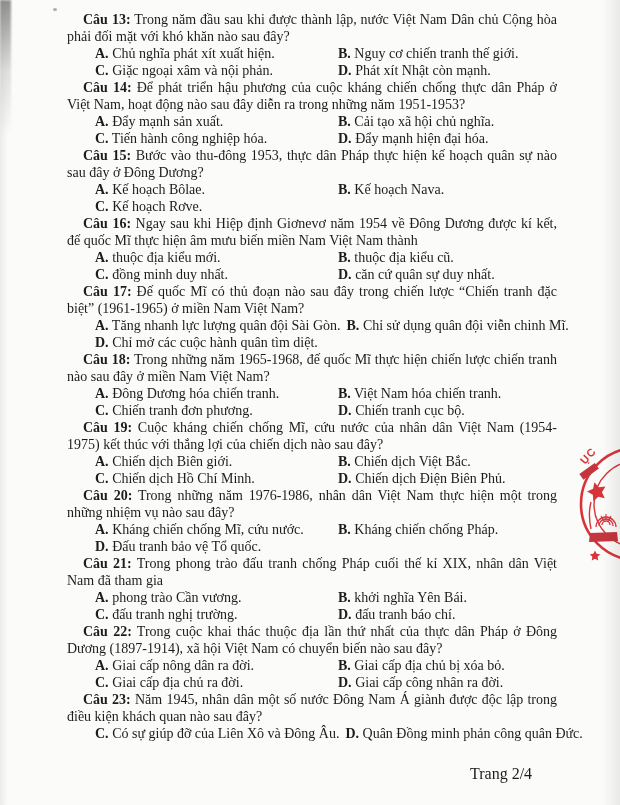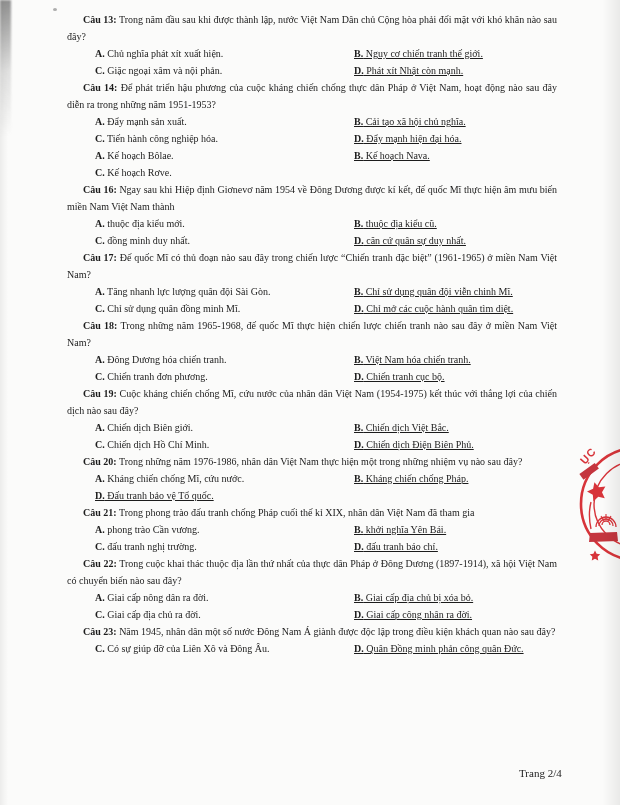--- a/index.html
+++ b/index.html
@@ -28,31 +28,31 @@
     background:linear-gradient(to right, rgba(0,0,0,0), rgba(0,0,0,.07));
     pointer-events:none;
   }
   .speck {
     position:absolute; left:53px; top:8px; width:4px; height:3px;
     background:rgba(110,110,110,.55); border-radius:50%;
   }
   
   .content {
     position:absolute; left:67px; top:11px; width:490px;
-    font-size:10px; line-height:17px;
+    font-size:14px; line-height:17px;
   }
   .qtext { margin:0; text-align:justify; text-indent:16px; }
   .qlabel { font-weight:bold; }
   .opt-row { display:flex; padding-left:28px; }
   .opt b { font-weight:bold; }
-  .col1 { flex:0 0 auto; min-width:237px; white-space:nowrap; padding-right:22px; }
-  .col2 { white-space:nowrap;text-decoration:underline; }
+  .col1 { flex:0 0 auto; min-width:237px; white-space:nowrap; padding-right:6px; }
+  .col2 { white-space:nowrap; }
   .footer {
-    position:absolute; left:519px; top:765px;
-    font-size:11px; line-height:17px;
+    position:absolute; left:470px; top:765px;
+    font-size:16px; line-height:17px;
   }
   
   .stamp {
     position:absolute; left:577px; top:442px; width:43px; height:126px;
     mix-blend-mode:multiply; opacity:.92;
     pointer-events:none;
   }
   .stamp text {
     font-family:"Liberation Sans","DejaVu Sans",sans-serif;
     font-weight:bold; font-size:11px; letter-spacing:1px;
@@ -84,20 +84,21 @@
         <div class="opt-row">
           <span class="opt col1"><b>A.</b> Đẩy mạnh sản xuất.</span>
           <span class="opt col2"><b>B.</b> Cải tạo xã hội chủ nghĩa.</span>
         </div>
         <div class="opt-row">
           <span class="opt col1"><b>C.</b> Tiến hành công nghiệp hóa.</span>
           <span class="opt col2"><b>D.</b> Đẩy mạnh hiện đại hóa.</span>
         </div>
       </div>
       <div class="question">
+        <p class="qtext"><b class="qlabel">Câu 15:</b> Bước vào thu-đông 1953, thực dân Pháp thực hiện kế hoạch quân sự nào sau đây ở Đông Dương?</p>
         <div class="opt-row">
           <span class="opt col1"><b>A.</b> Kế hoạch Bôlae.</span>
           <span class="opt col2"><b>B.</b> Kế hoạch Nava.</span>
         </div>
         <div class="opt-row">
           <span class="opt col1"><b>C.</b> Kế hoạch Rơve.</span>
         </div>
       </div>
       <div class="question">
         <p class="qtext"><b class="qlabel">Câu 16:</b> Ngay sau khi Hiệp định Giơnevơ năm 1954 về Đông Dương được kí kết, đế quốc Mĩ thực hiện âm mưu biến miền Nam Việt Nam thành</p>
@@ -110,21 +111,20 @@
           <span class="opt col2"><b>D.</b> căn cứ quân sự duy nhất.</span>
         </div>
       </div>
       <div class="question">
         <p class="qtext"><b class="qlabel">Câu 17:</b> Đế quốc Mĩ có thủ đoạn nào sau đây trong chiến lược “Chiến tranh đặc biệt” (1961-1965) ở miền Nam Việt Nam?</p>
         <div class="opt-row">
           <span class="opt col1"><b>A.</b> Tăng nhanh lực lượng quân đội Sài Gòn.</span>
           <span class="opt col2"><b>B.</b> Chỉ sử dụng quân đội viễn chinh Mĩ.</span>
         </div>
         <div class="opt-row">
-          <span class="opt col1"><b>C.</b> Chỉ sử dụng quân đồng minh Mĩ.</span>
           <span class="opt col2"><b>D.</b> Chỉ mở các cuộc hành quân tìm diệt.</span>
         </div>
       </div>
       <div class="question">
         <p class="qtext"><b class="qlabel">Câu 18:</b> Trong những năm 1965-1968, đế quốc Mĩ thực hiện chiến lược chiến tranh nào sau đây ở miền Nam Việt Nam?</p>
         <div class="opt-row">
           <span class="opt col1"><b>A.</b> Đông Dương hóa chiến tranh.</span>
           <span class="opt col2"><b>B.</b> Việt Nam hóa chiến tranh.</span>
         </div>
         <div class="opt-row">

